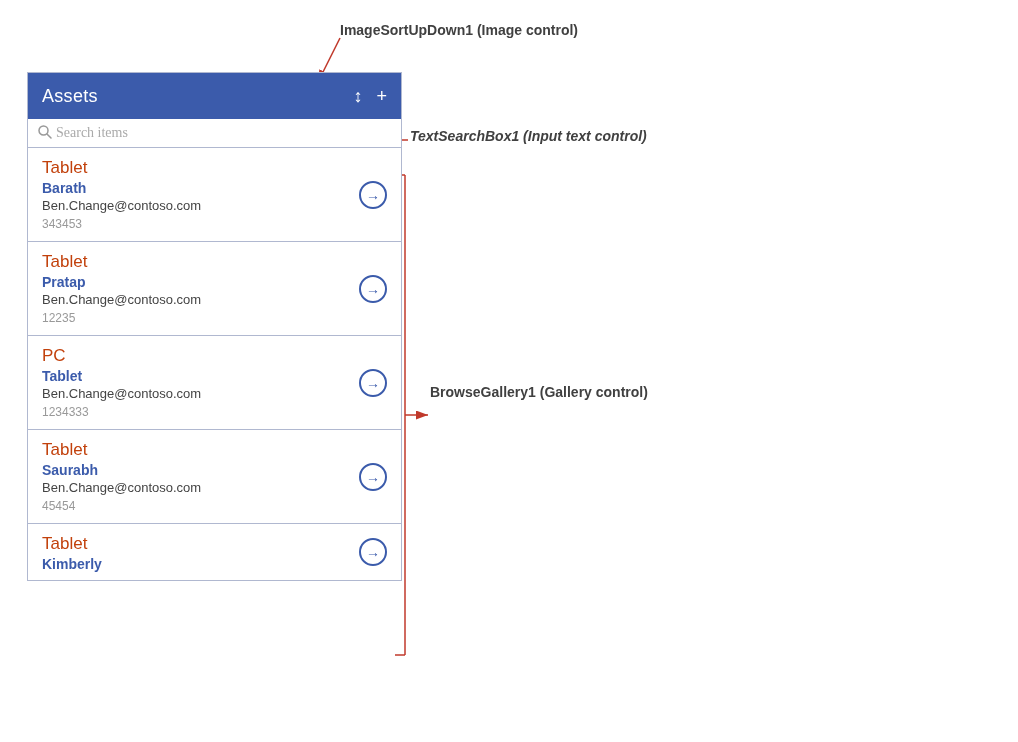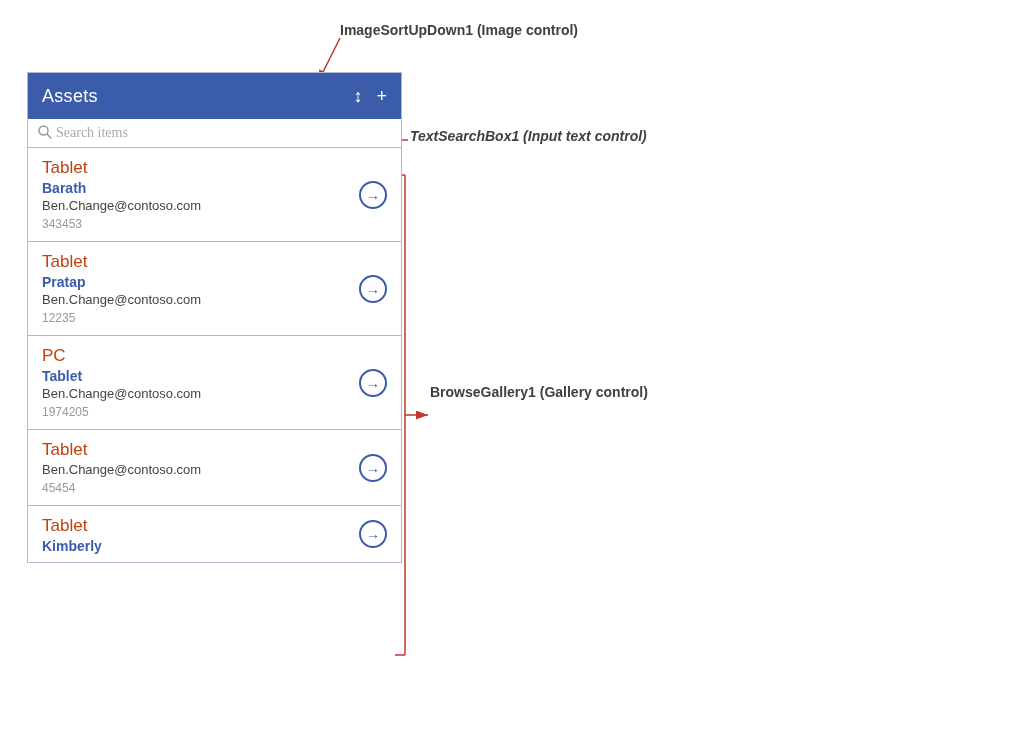--- a/index.html
+++ b/index.html
@@ -253,26 +253,27 @@
       <span class="item-subtitle">Pratap</span>
       <span class="item-email">Ben.Change@contoso.com</span>
       <span class="item-number">12235</span>
       <div class="item-arrow">→</div>
     </div>
 
     <div class="gallery-item">
       <span class="item-title">PC</span>
       <span class="item-subtitle">Tablet</span>
       <span class="item-email">Ben.Change@contoso.com</span>
-      <span class="item-number">1974205</span>
-      <div class="item-arrow">→</div>
-    </div>
-
-    <div class="gallery-item">
-      <span class="item-title">Tablet</span>
+      <span class="item-number">1234333</span>
+      <div class="item-arrow">→</div>
+    </div>
+
+    <div class="gallery-item">
+      <span class="item-title">Tablet</span>
+      <span class="item-subtitle">Saurabh</span>
       <span class="item-email">Ben.Change@contoso.com</span>
       <span class="item-number">45454</span>
       <div class="item-arrow">→</div>
     </div>
 
     <div class="gallery-item-partial">
       <span class="item-title">Tablet</span>
       <span class="item-subtitle">Kimberly</span>
       <div class="item-arrow">→</div>
     </div>

